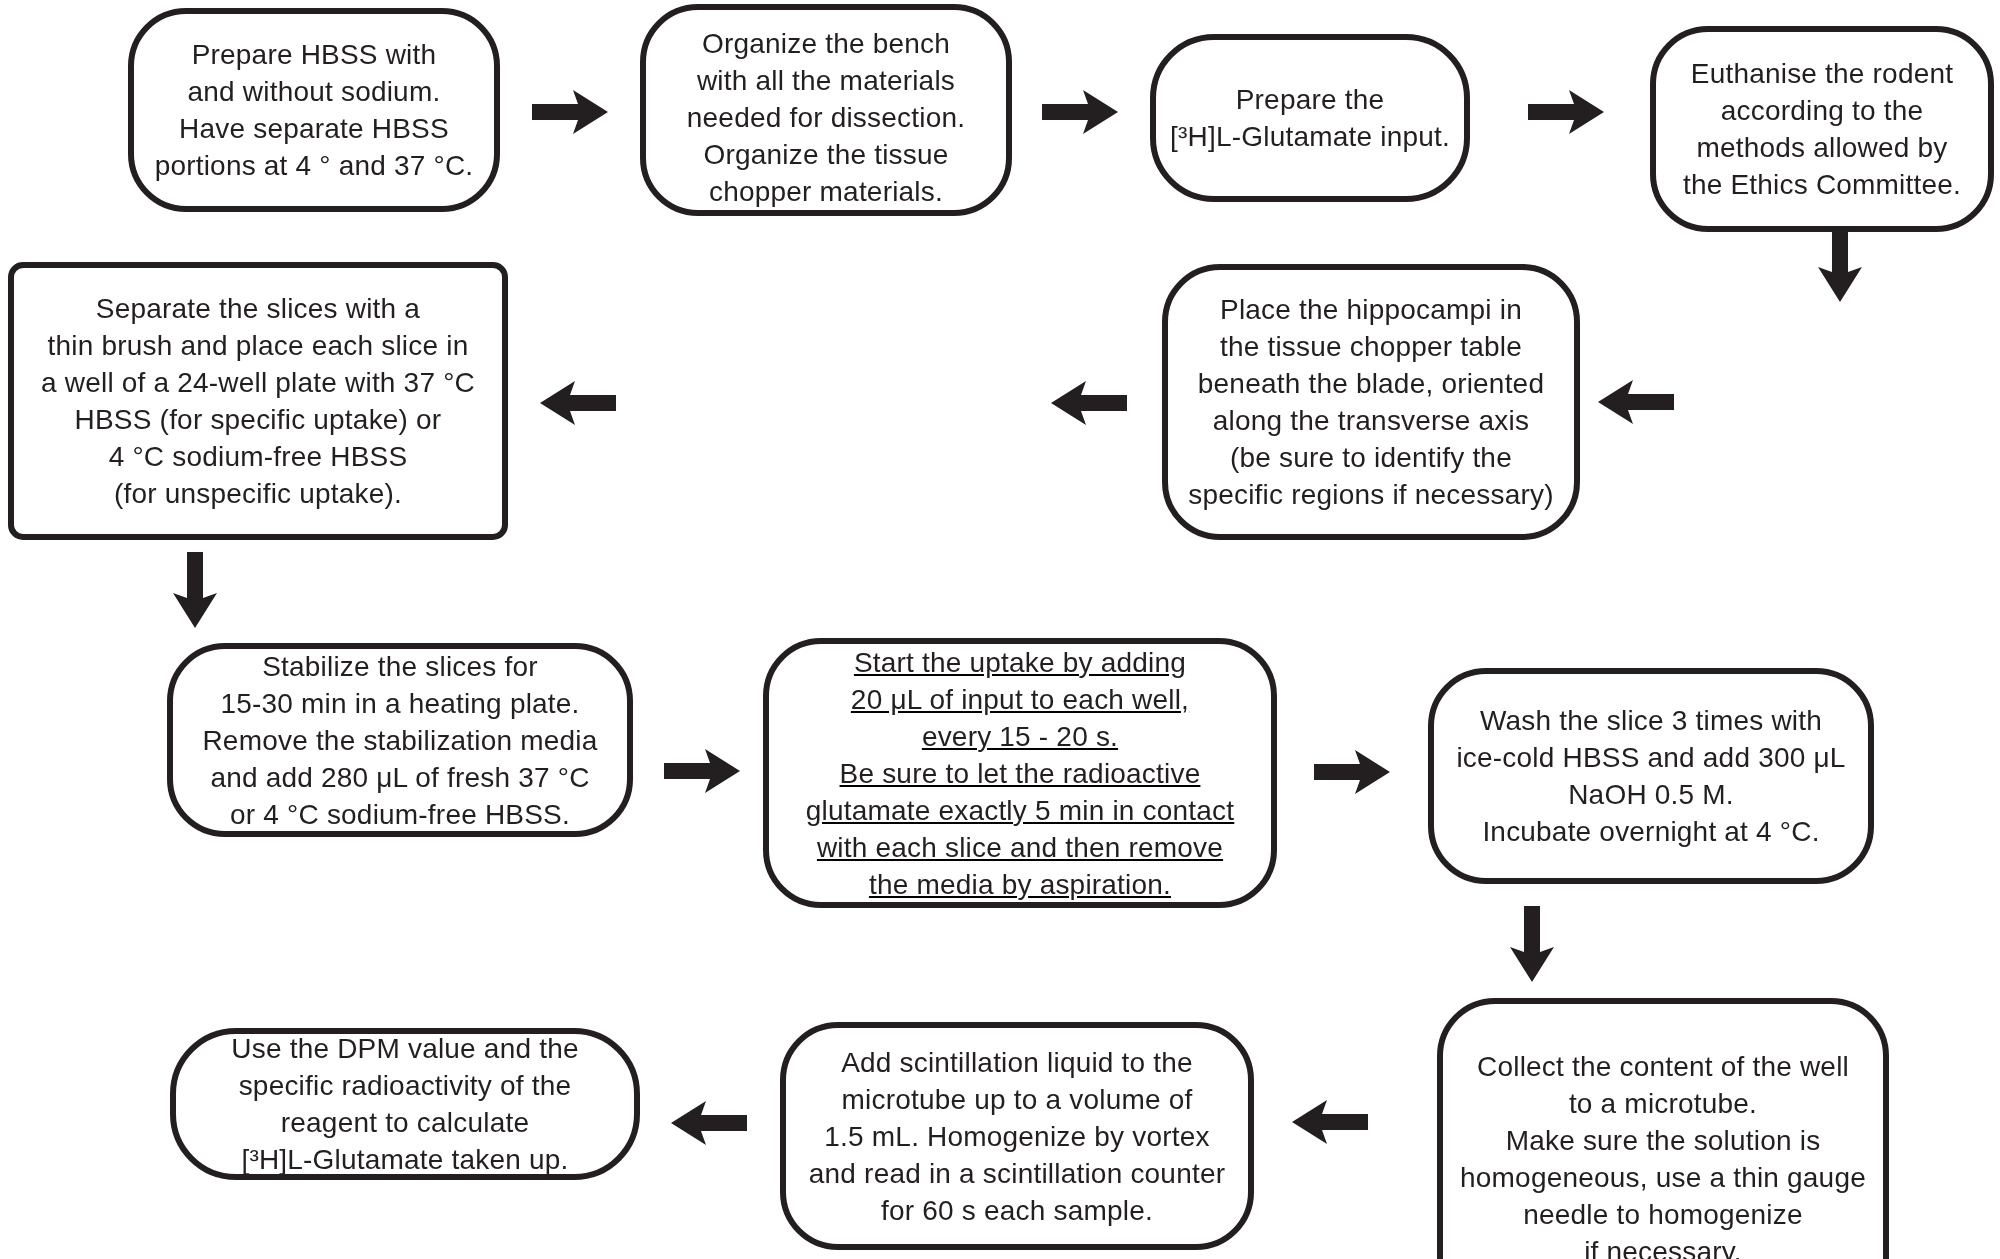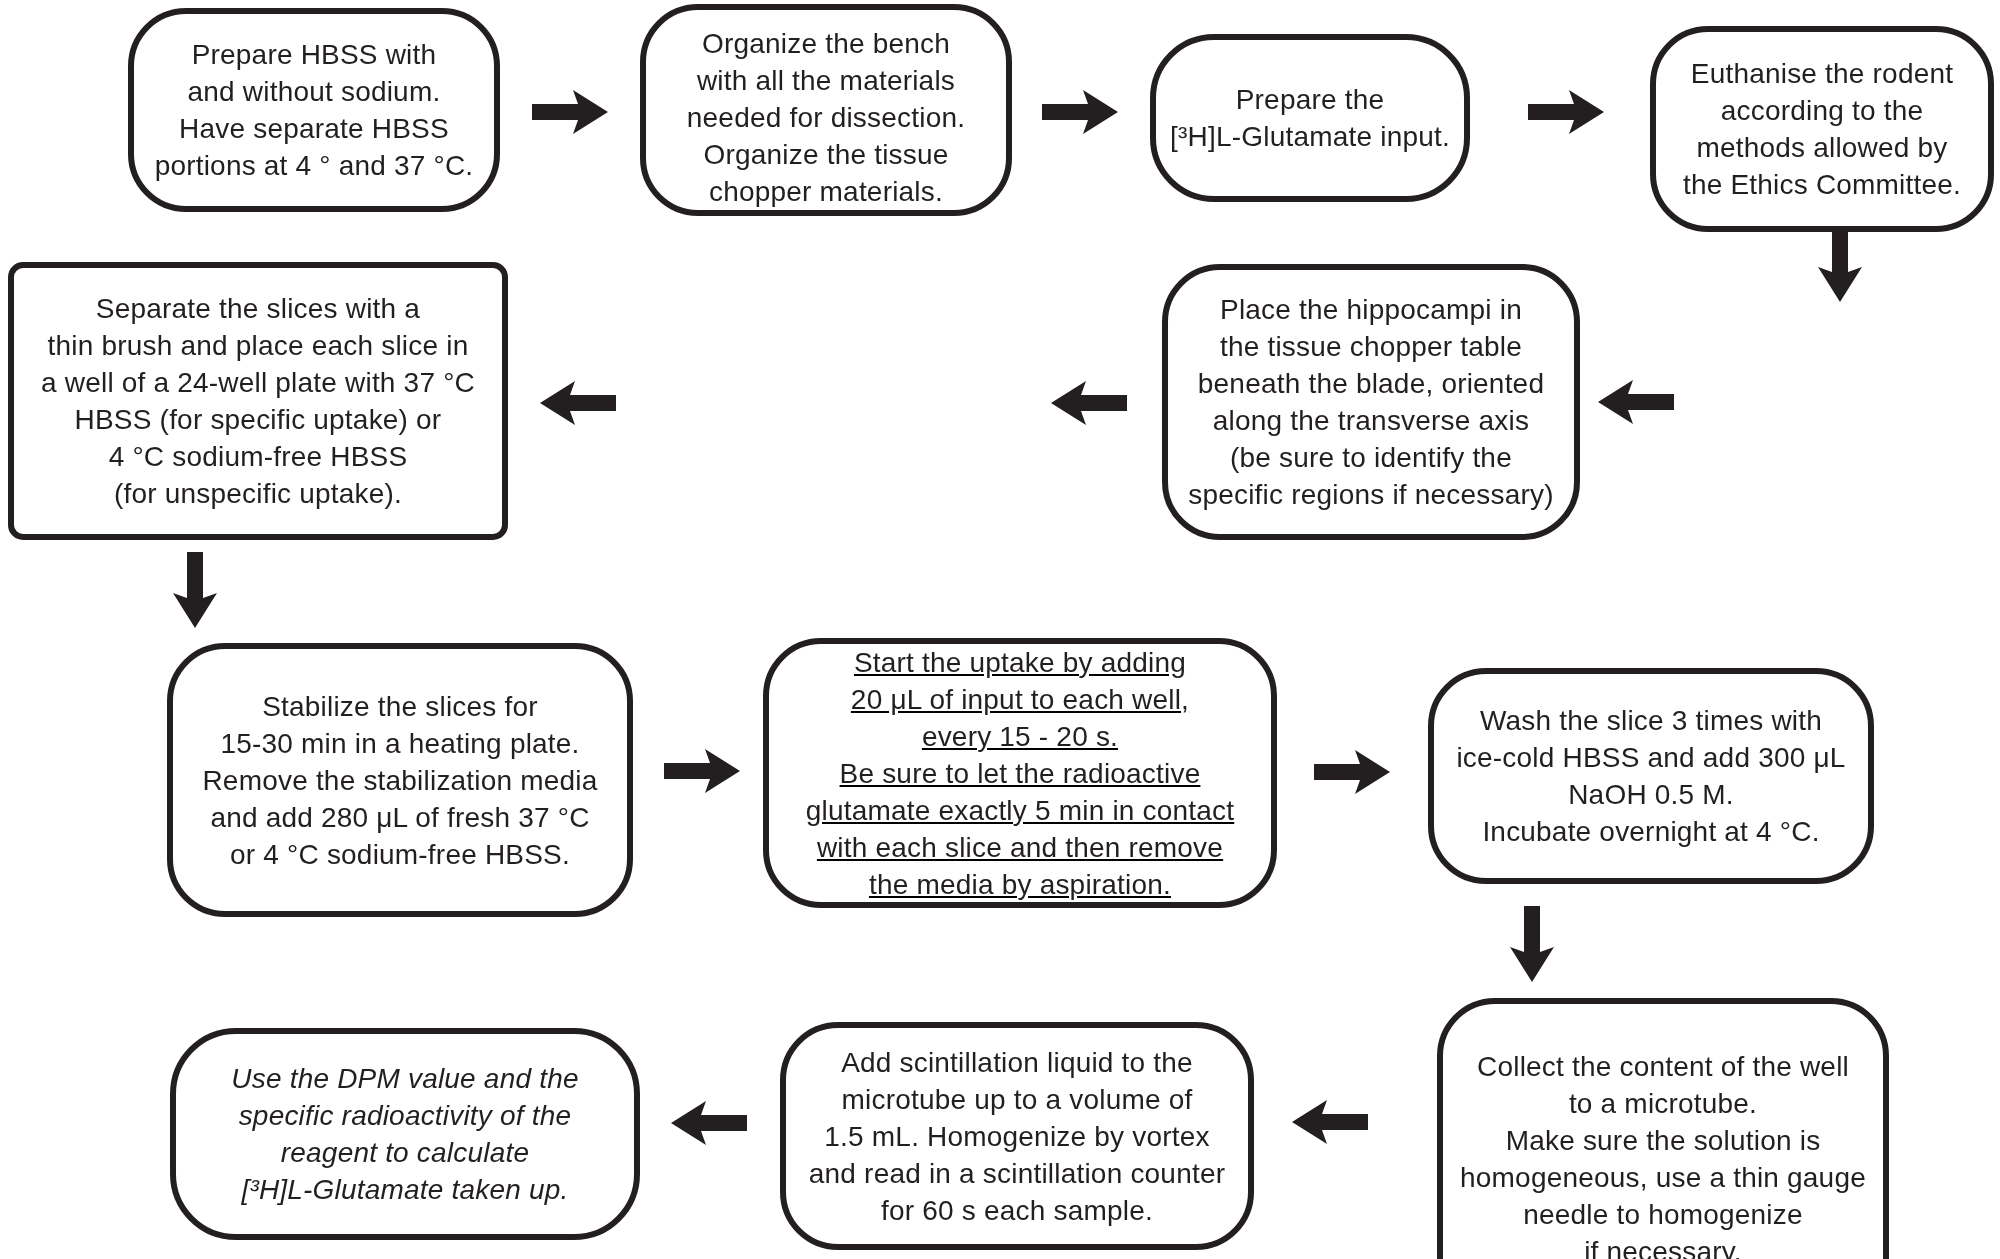--- a/index.html
+++ b/index.html
@@ -139,21 +139,21 @@
 4 °C sodium-free HBSS
 (for unspecific uptake).</span>
   </div>
 
   <div class="arrow" style="left:170px; top:552px;">
     <svg width="50" height="76" viewBox="0 0 50 76">
       <polygon points="33,0 33,46 47,41 25,76 3,41 17,46 17,0"></polygon>
     </svg>
   </div>
 
-  <div class="box" style="left:167px; top:643px; width:466px; height:274px;">
+  <div class="box" style="left:167px; top:643px; width:466px; height:194px;">
     <span class="box-text">Stabilize the slices for
 15-30 min in a heating plate.
 Remove the stabilization media
 and add 280 μL of fresh 37 °C
 or 4 °C sodium-free HBSS.</span>
   </div>
 
   <div class="arrow" style="left:664px; top:746px;">
     <svg width="76" height="50" viewBox="0 0 76 50">
       <polygon points="0,17 46,17 41,3 76,25 41,47 46,33 0,33"></polygon>
@@ -211,20 +211,20 @@
 and read in a scintillation counter
 for 60 s each sample.</span>
   </div>
 
   <div class="arrow" style="left:671px; top:1098px;">
     <svg width="76" height="50" viewBox="0 0 76 50">
       <polygon points="76,17 30,17 35,3 0,25 35,47 30,33 76,33"></polygon>
     </svg>
   </div>
 
-  <div class="box" style="left:170px; top:1028px; width:470px; height:212px; border-radius:66px;font-style:italic;">
+  <div class="box" style="left:170px; top:1028px; width:470px; height:152px; border-radius:66px;">
     <span class="box-text">Use the DPM value and the
 specific radioactivity of the
 reagent to calculate
 [³H]L-Glutamate taken up.</span>
   </div>
 
 </div>
 
 </body></html>

